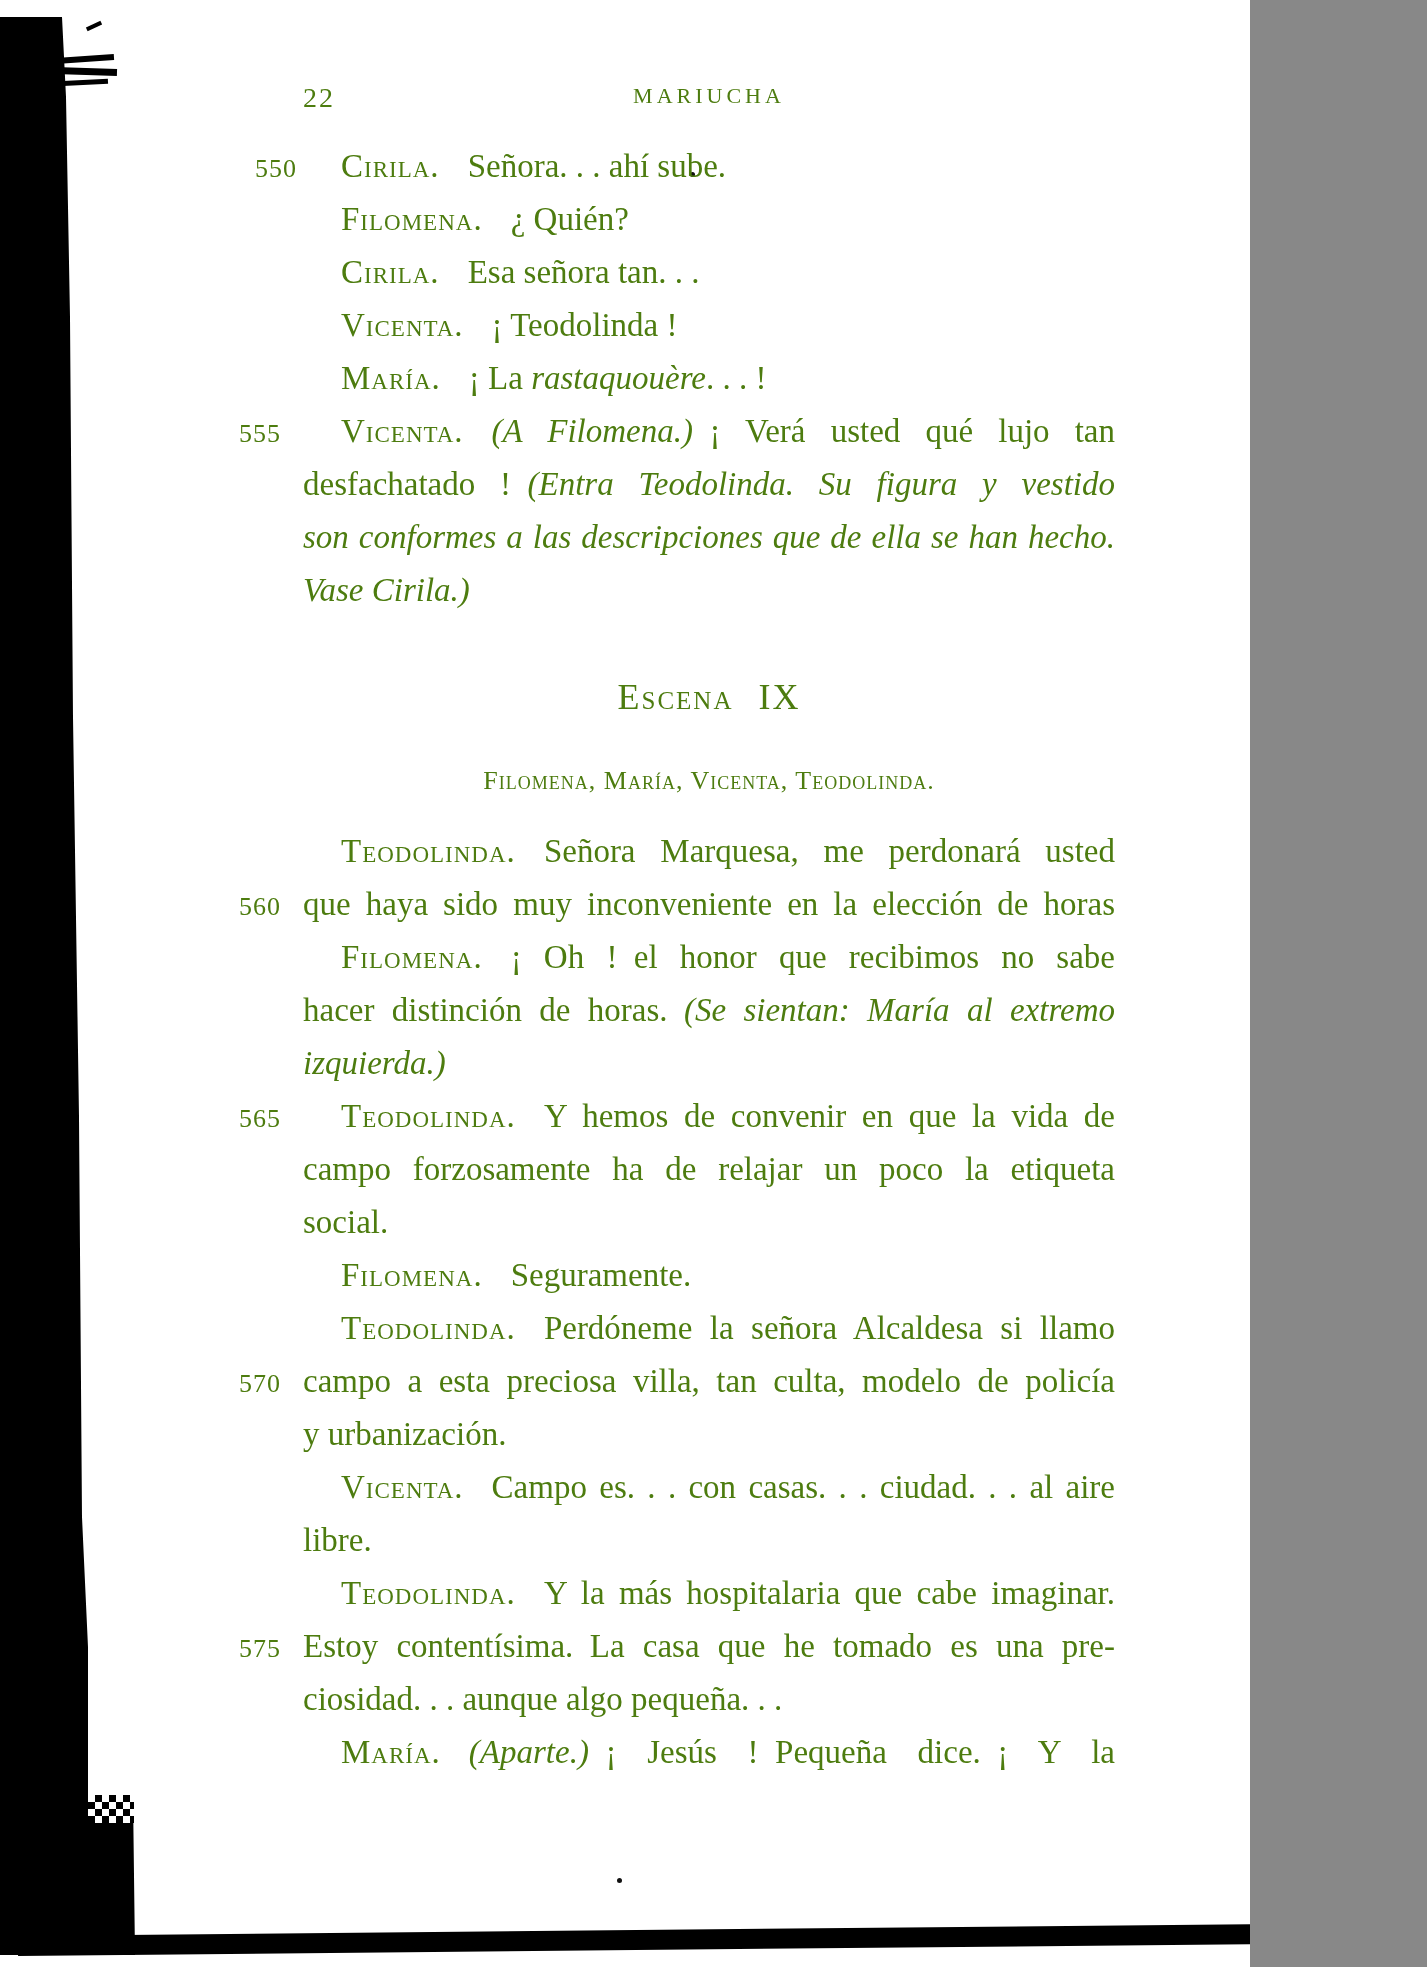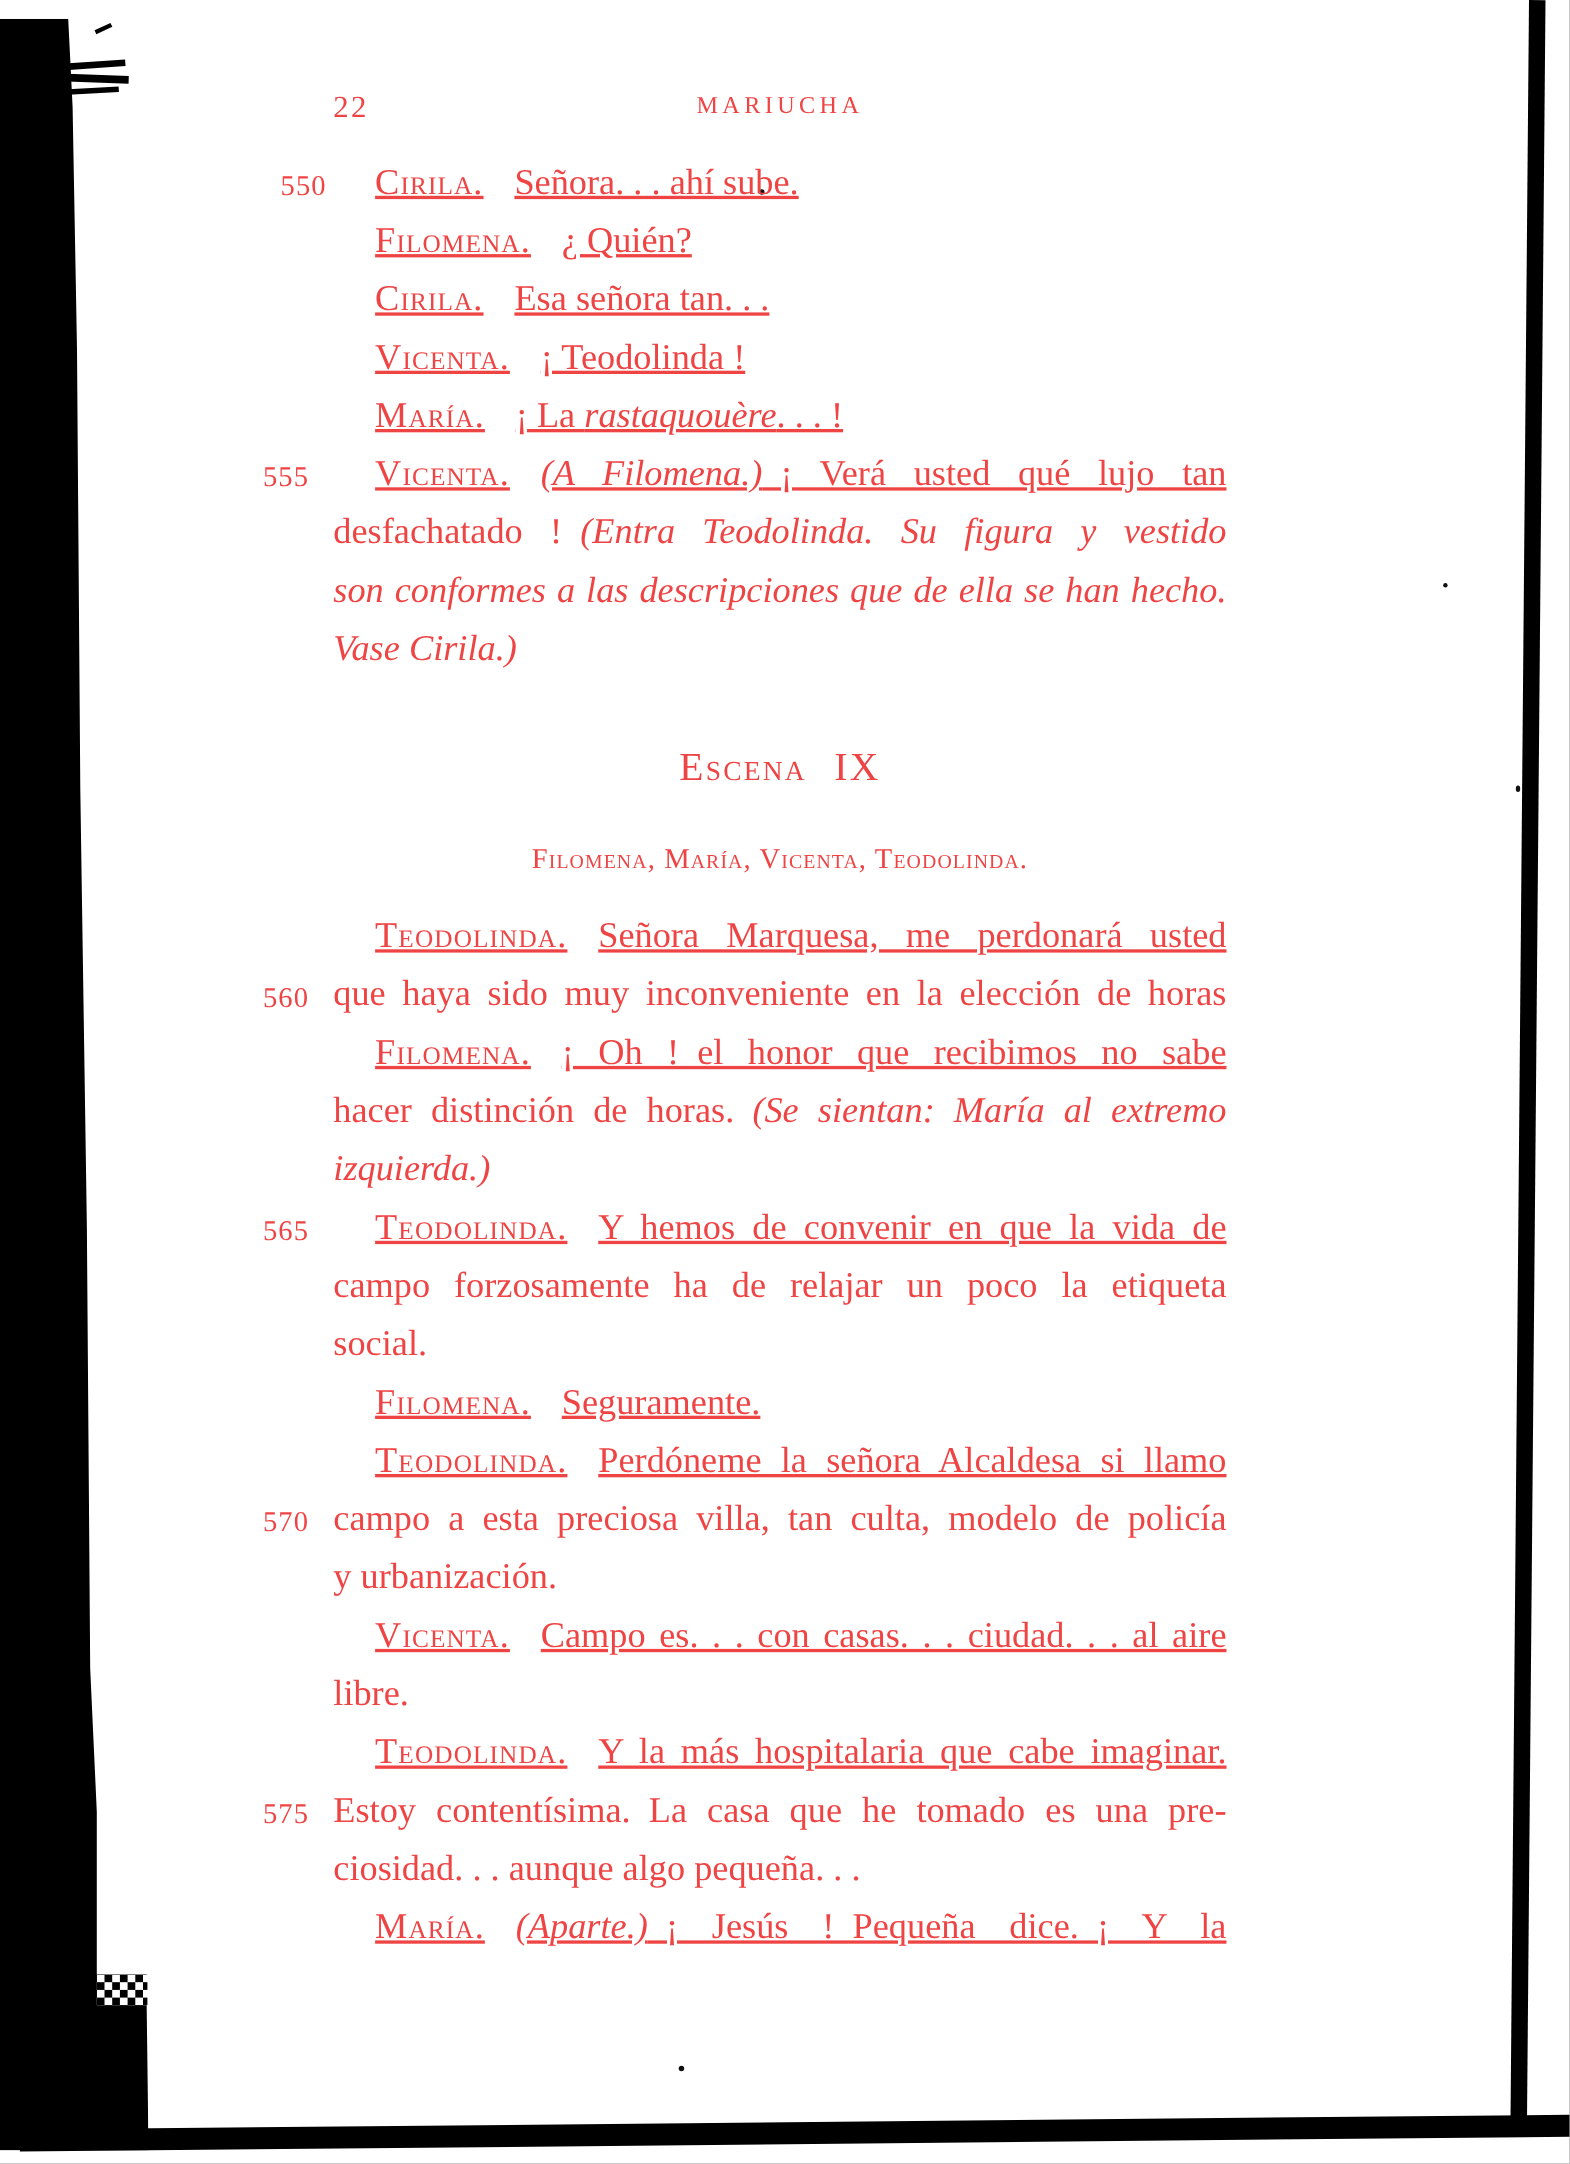--- a/index.html
+++ b/index.html
@@ -1,22 +1,22 @@
 <!DOCTYPE html>
 <html><head>
 <meta charset="utf-8">
 <style>
   html,body{margin:0;padding:0;background:#888;}
   #page{
     position:relative;
-    width:1427px;height:1967px;
+    width:1250px;height:1967px;
     background:#ffffff;
     overflow:hidden;
     font-family:"Liberation Serif","DejaVu Serif",serif;
-    color:#ef4444;
+    color:#4d7c0f;
   }
   
   #left-band{
     position:absolute;left:0;top:17px;width:140px;height:1938px;background:#000;
     clip-path:polygon(0 0,62px 0,66px 80px,70px 300px,73px 700px,79px 1100px,82px 1500px,88px 1630px,88px 1778px,133px 1778px,135px 1938px,0 1938px);
   }
   .scribble{position:absolute;background:#000;}
   #checker{
     position:absolute;left:88px;top:1795px;width:46px;height:28px;
     background:repeating-conic-gradient(#000 0 25%, #fff 0 50%);
@@ -34,21 +34,21 @@
   
   #header{position:absolute;left:303px;top:82px;width:812px;height:34px;}
   #page-num{position:absolute;left:0;top:0;font-size:28px;letter-spacing:2px;}
   #running-title{position:absolute;left:0;right:0;top:1px;text-align:center;font-size:22px;letter-spacing:4px;}
   
   #text-block{
     position:absolute;left:303px;top:140px;width:812px;
     font-size:33px;line-height:53px;
   }
   .ln{position:relative;white-space:normal;}
-  .ln.sp{padding-left:38px;text-decoration:underline;}
+  .ln.sp{padding-left:38px;}
   .ln.just{text-align:justify;text-align-last:justify;}
   .num{
     position:absolute;left:-64px;top:2px;width:58px;
     text-align:right;font-size:26px;line-height:53px;letter-spacing:1px;
   }
   .name{font-variant:small-caps;letter-spacing:1px;padding-right:0.85em;}
   .it{font-style:italic;}
   .ln.h1{
     text-align:center;font-variant:small-caps;font-size:36px;line-height:56px;
     letter-spacing:2px;word-spacing:14px;margin-top:52px;

